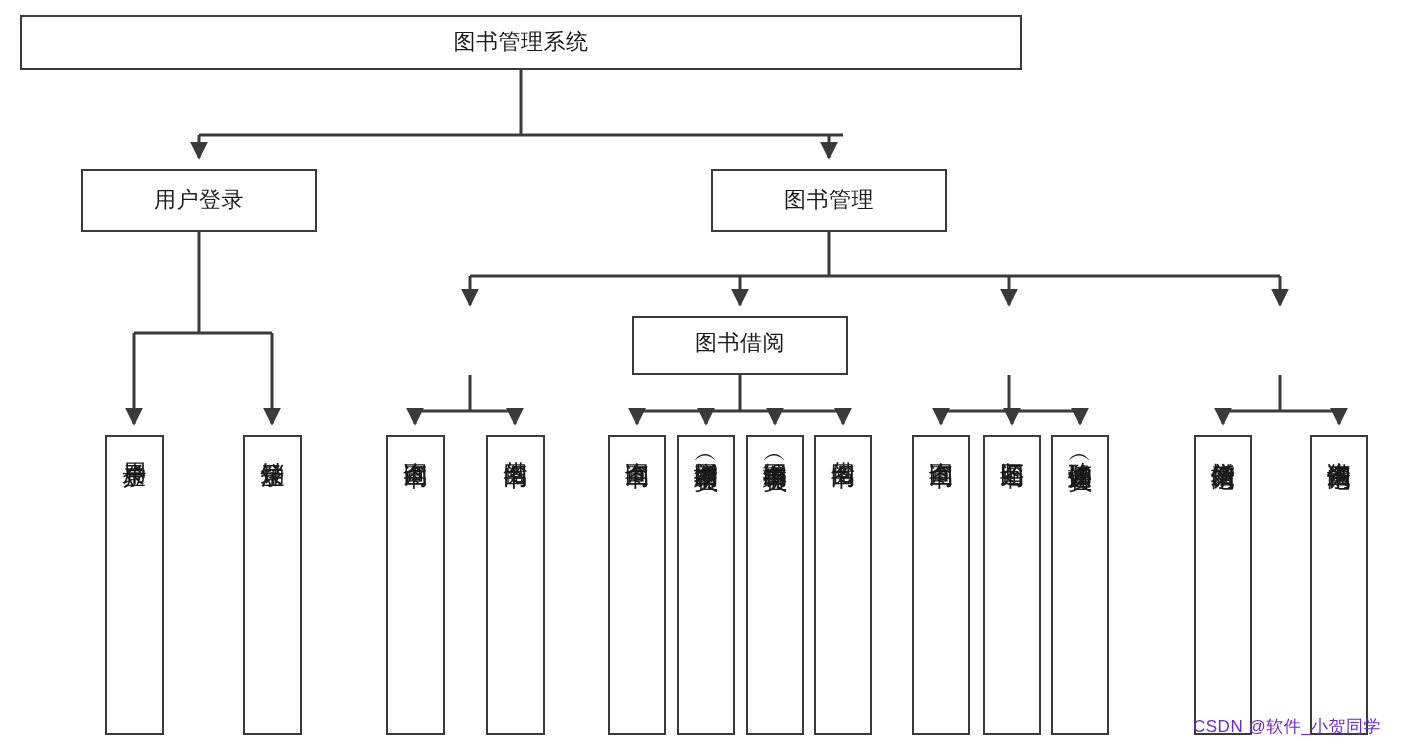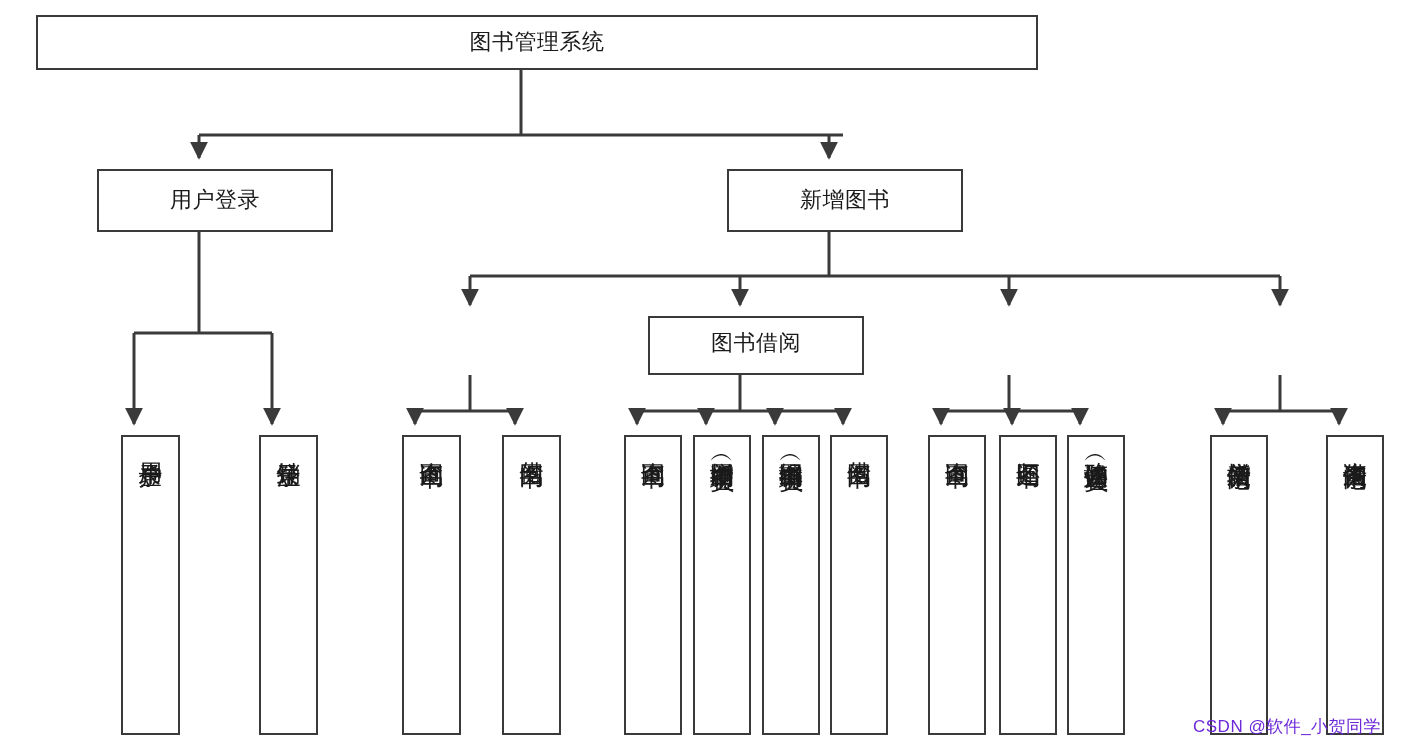--- a/index.html
+++ b/index.html
@@ -27,21 +27,20 @@
   }
   .node {
     position: absolute;
     box-sizing: border-box;
     background: #ffffff;
     border: 2px solid #3a3a3a;
     display: flex;
     align-items: center;
     justify-content: center;
     color: #1a1a1a;
-    margin-left: 16px;
   }
   .node-label {
     display: block;
     text-align: center;
     line-height: 1.12;
     letter-spacing: 0.5px;
   }
   .node.horiz .node-label {
     font-size: 22px;
     writing-mode: horizontal-tb;
@@ -122,21 +121,21 @@
   </svg>
 
   <div class="node horiz" style="left:20px; top:15px; width:1002px; height:55px;">
     <span class="node-label">图书管理系统</span>
   </div>
 
   <div class="node horiz" style="left:81px; top:169px; width:236px; height:63px;">
     <span class="node-label">用户登录</span>
   </div>
   <div class="node horiz" style="left:711px; top:169px; width:236px; height:63px;">
-    <span class="node-label">新增图书</span>
+    <span class="node-label">图书管理</span>
   </div>
 
   <div class="node horiz" style="left:632px; top:316px; width:216px; height:59px;font-family:Liberation Mono, monospace;">
     <span class="node-label">图书借阅</span>
   </div>
 
   <div class="node vert" style="left:105px; top:435px; width:59px; height:300px;">
     <span class="node-label">用户登录</span>
   </div>
   <div class="node vert" style="left:243px; top:435px; width:59px; height:300px;">

